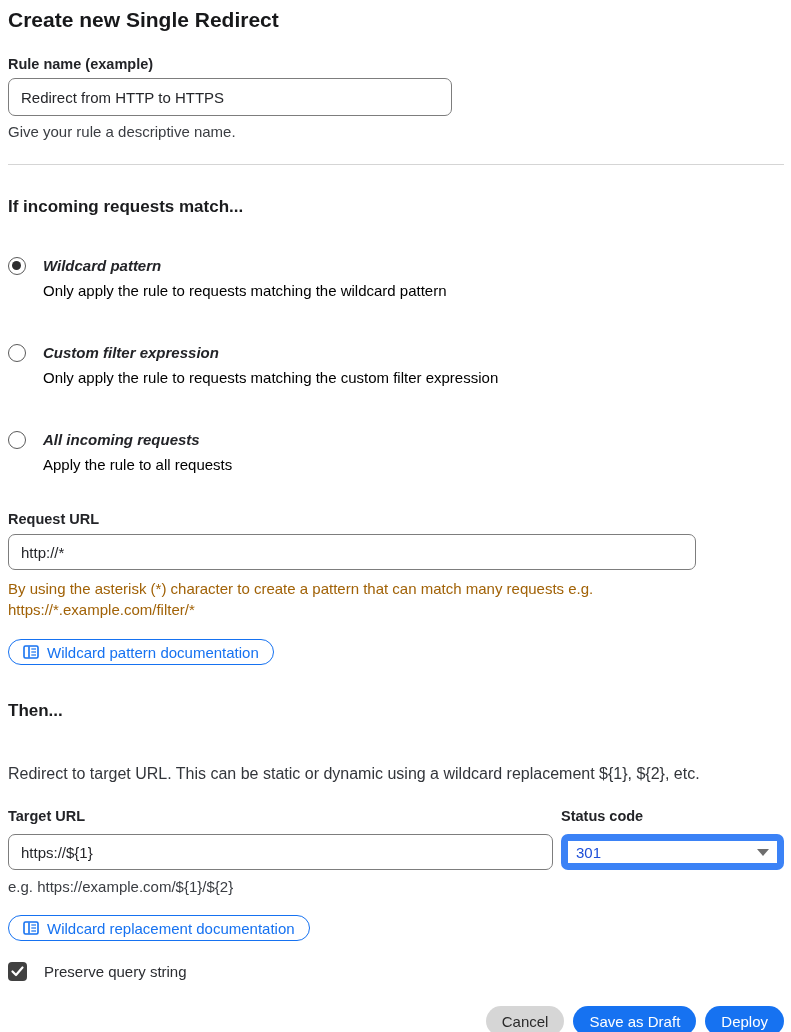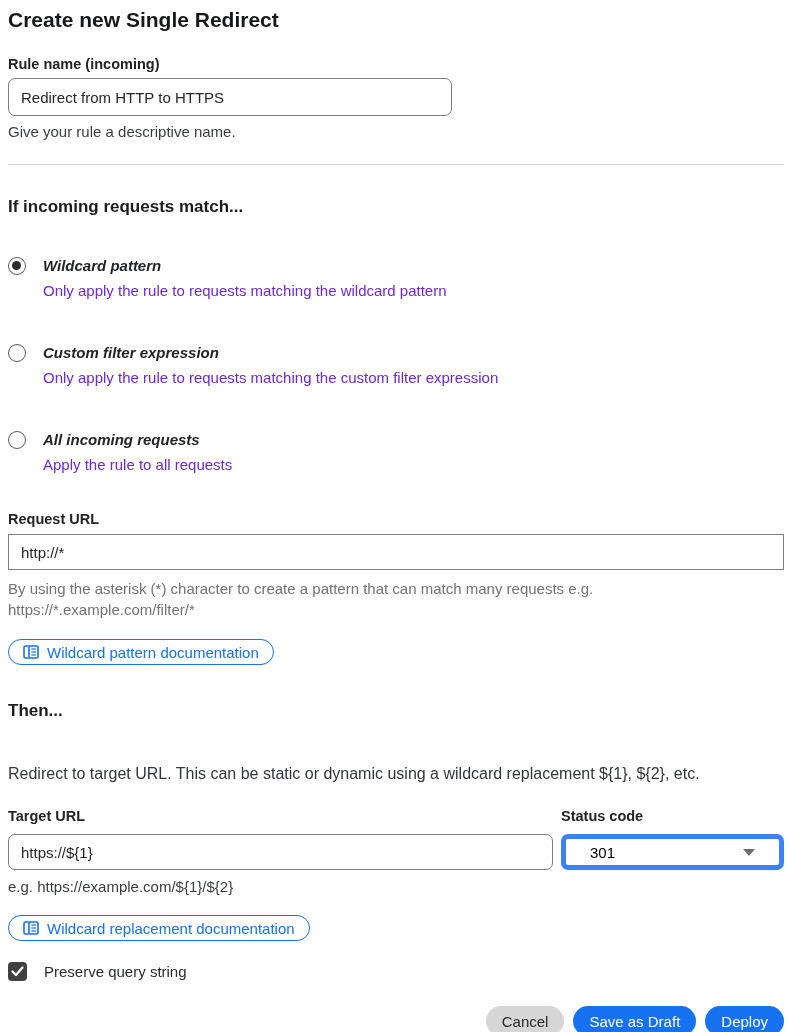--- a/index.html
+++ b/index.html
@@ -34,29 +34,29 @@
     flex: 0 0 auto; width: 18px; height: 18px; margin-top: 0;
     border: 1.5px solid #5a5a5a; border-radius: 50%; background: #fff;
     position: relative; cursor: pointer;
   }
   .radio-control.checked::after {
     content: ""; position: absolute; left: 3px; top: 3px;
     width: 9px; height: 9px; border-radius: 50%; background: #2c2c2e;
   }
   .radio-texts { margin-left: 17px; }
   .radio-label { font-size: 15px; line-height: 18px; font-weight: 700; color: #232428; font-style: italic; }
-  .radio-desc { margin-top: 7px; font-size: 15px; line-height: 18px; color: #6d28d9; }
+  .radio-desc { margin-top: 7px; font-size: 15px; line-height: 18px; color: #000000; }
 
   .full-input {
-    display: block; margin-top: 7px; height: 36px; width: 776px;
-    border: 1px solid #7d7d7d; border-radius: 0; background: #fff;
+    display: block; margin-top: 7px; height: 36px; width: 688px;
+    border: 1px solid #7d7d7d; border-radius: 7px; background: #fff;
     padding: 0 12px; font-size: 15px; color: #25262a;
     font-family: "Liberation Sans", sans-serif; outline: none;
   }
-  .help-two-line { margin-top: 8px; font-size: 15px; line-height: 21px; color: #737373; }
+  .help-two-line { margin-top: 8px; font-size: 15px; line-height: 21px; color: #a16207; }
 
   .doc-btn {
     margin-top: 19px; display: inline-flex; align-items: center; gap: 8px;
     height: 26px; padding: 0 14px; background: #fff;
     border: 1.5px solid #1672f1; border-radius: 13px;
     color: #1672f1; font-size: 15px; font-family: "Liberation Sans", sans-serif;
     cursor: pointer;
     text-align: right;
   }
   .doc-btn.second { margin-top: 20px; }
@@ -72,23 +72,23 @@
 
   .two-col-inputs { margin-top: 10px; display: flex; }
   .target-input {
     display: block; height: 36px; width: 545px;
     border: 1px solid #7d7d7d; border-radius: 7px;
     padding: 0 12px; font-size: 15px; color: #25262a;
     font-family: "Liberation Sans", sans-serif; outline: none;
   }
   .select-box {
     margin-left: 8px; width: 223px; height: 36px;
-    border: 5px solid #3b82f6; border-radius: 7px; background: #fff;
+    border: 7px solid #3b82f6; border-radius: 7px; background: #fff;
     display: flex; align-items: center; justify-content: space-between;
-    padding: 0 24px; font-size: 15px; color: #000000; cursor: pointer;
+    padding: 0 8px; font-size: 15px; color: #1d4ed8; cursor: pointer;
   }
   .caret-down {
     width: 0; height: 0;
     border-left: 6px solid transparent; border-right: 6px solid transparent;
     border-top: 7px solid #6e6e6e;
   }
 
   .checkbox-row { margin-top: 21px; display: flex; align-items: center; }
   .checkbox-control {
     width: 19px; height: 19px; border-radius: 4px; background: #404040;
@@ -105,21 +105,21 @@
   .btn-secondary { background: #d6d6d6; color: #2b2b2b; }
   .btn-primary { background: #1672f1; color: #ffffff; }
 </style>
 </head>
 <body>
 
 <div class="page">
 
   <h1 class="page-title">Create new Single Redirect</h1>
 
-  <div class="field-label">Rule name (incoming)</div>
+  <div class="field-label">Rule name (example)</div>
   <input class="text-input" type="text" value="Redirect from HTTP to HTTPS" style="">
   <div class="help-text">Give your rule a descriptive name.</div>
 
   <hr class="divider">
 
   <div class="section-heading">If incoming requests match...</div>
 
   <div class="radio-group">
     <div class="radio-row">
       <span class="radio-control checked"></span>

